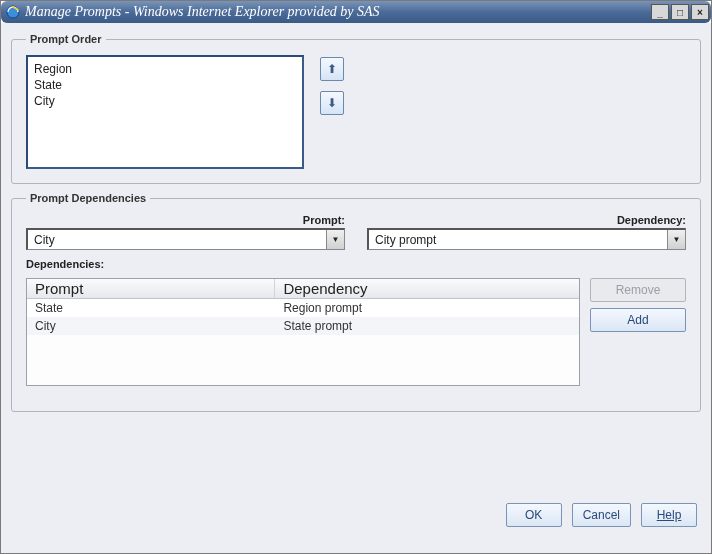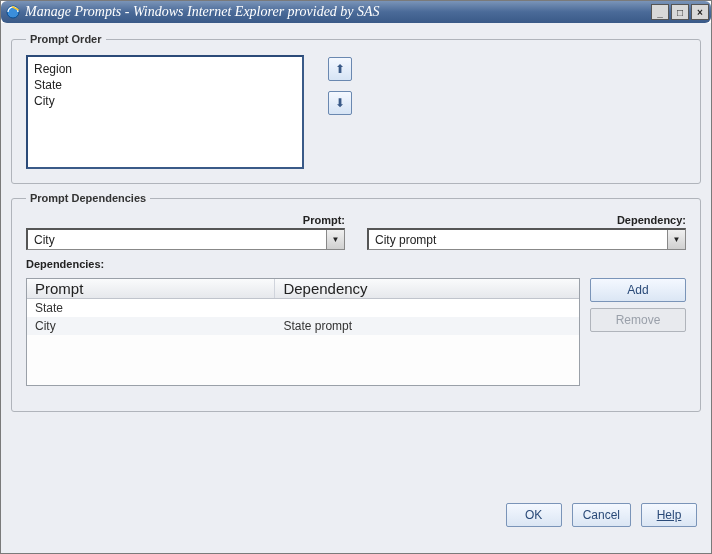--- a/index.html
+++ b/index.html
@@ -62,21 +62,21 @@
     background: #eceef3;
   }
   legend {
     font-size: 11px;
     color: #333;
     padding: 0 4px;
     font-weight: bold;
   }
   .order-row {
     display: flex;
-    gap: 24px;
+    gap: 16px;
     align-items: flex-start;
   }
   .listbox {
     width: 278px;
     height: 114px;
     background: #fff;
     border: 2px solid #3a5a88;
     border-top-color: #2b4a78;
     border-left-color: #2b4a78;
     padding: 4px 6px;
@@ -261,31 +261,32 @@
       <div class="deps-row">
         <div class="deps-table-wrap">
           <div class="deps-table">
             <div class="thead">
               <div class="th col-prompt">Prompt</div>
               <div class="th col-dep">Dependency</div>
             </div>
             <div class="tbody">
               <div class="tr">
                 <div class="td col-prompt">State</div>
+                <div class="td col-dep">Region prompt</div>
               </div>
               <div class="tr">
                 <div class="td col-prompt">City</div>
                 <div class="td col-dep">State prompt</div>
               </div>
             </div>
           </div>
         </div>
         <div class="side-btns">
+          <div class="btn disabled">Remove</div>
           <div class="btn">Add</div>
-          <div class="btn disabled">Remove</div>
         </div>
       </div>
     </div>
   </fieldset>
 
   <div class="footer">
     <div class="btn">OK</div>
     <div class="btn">Cancel</div>
     <div class="btn help">
         <span>Help</span>

